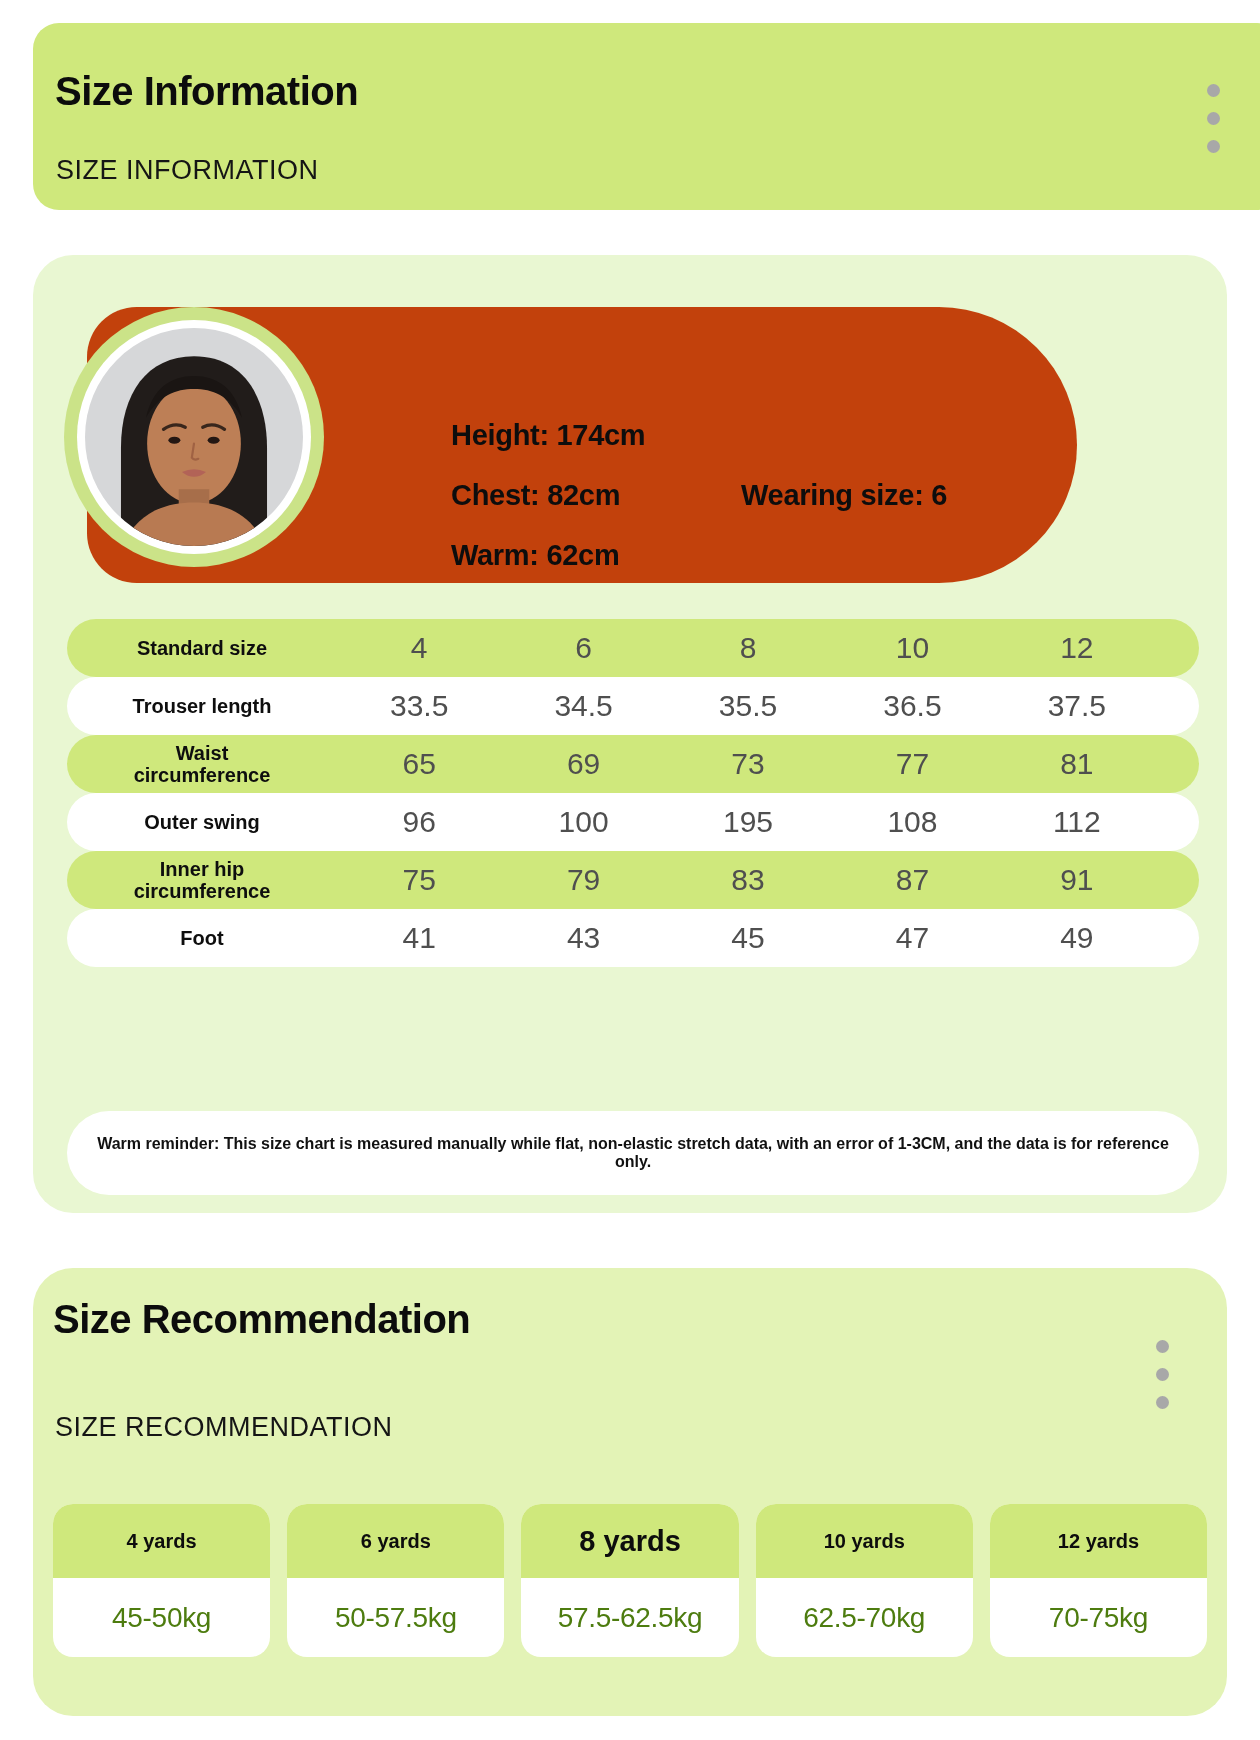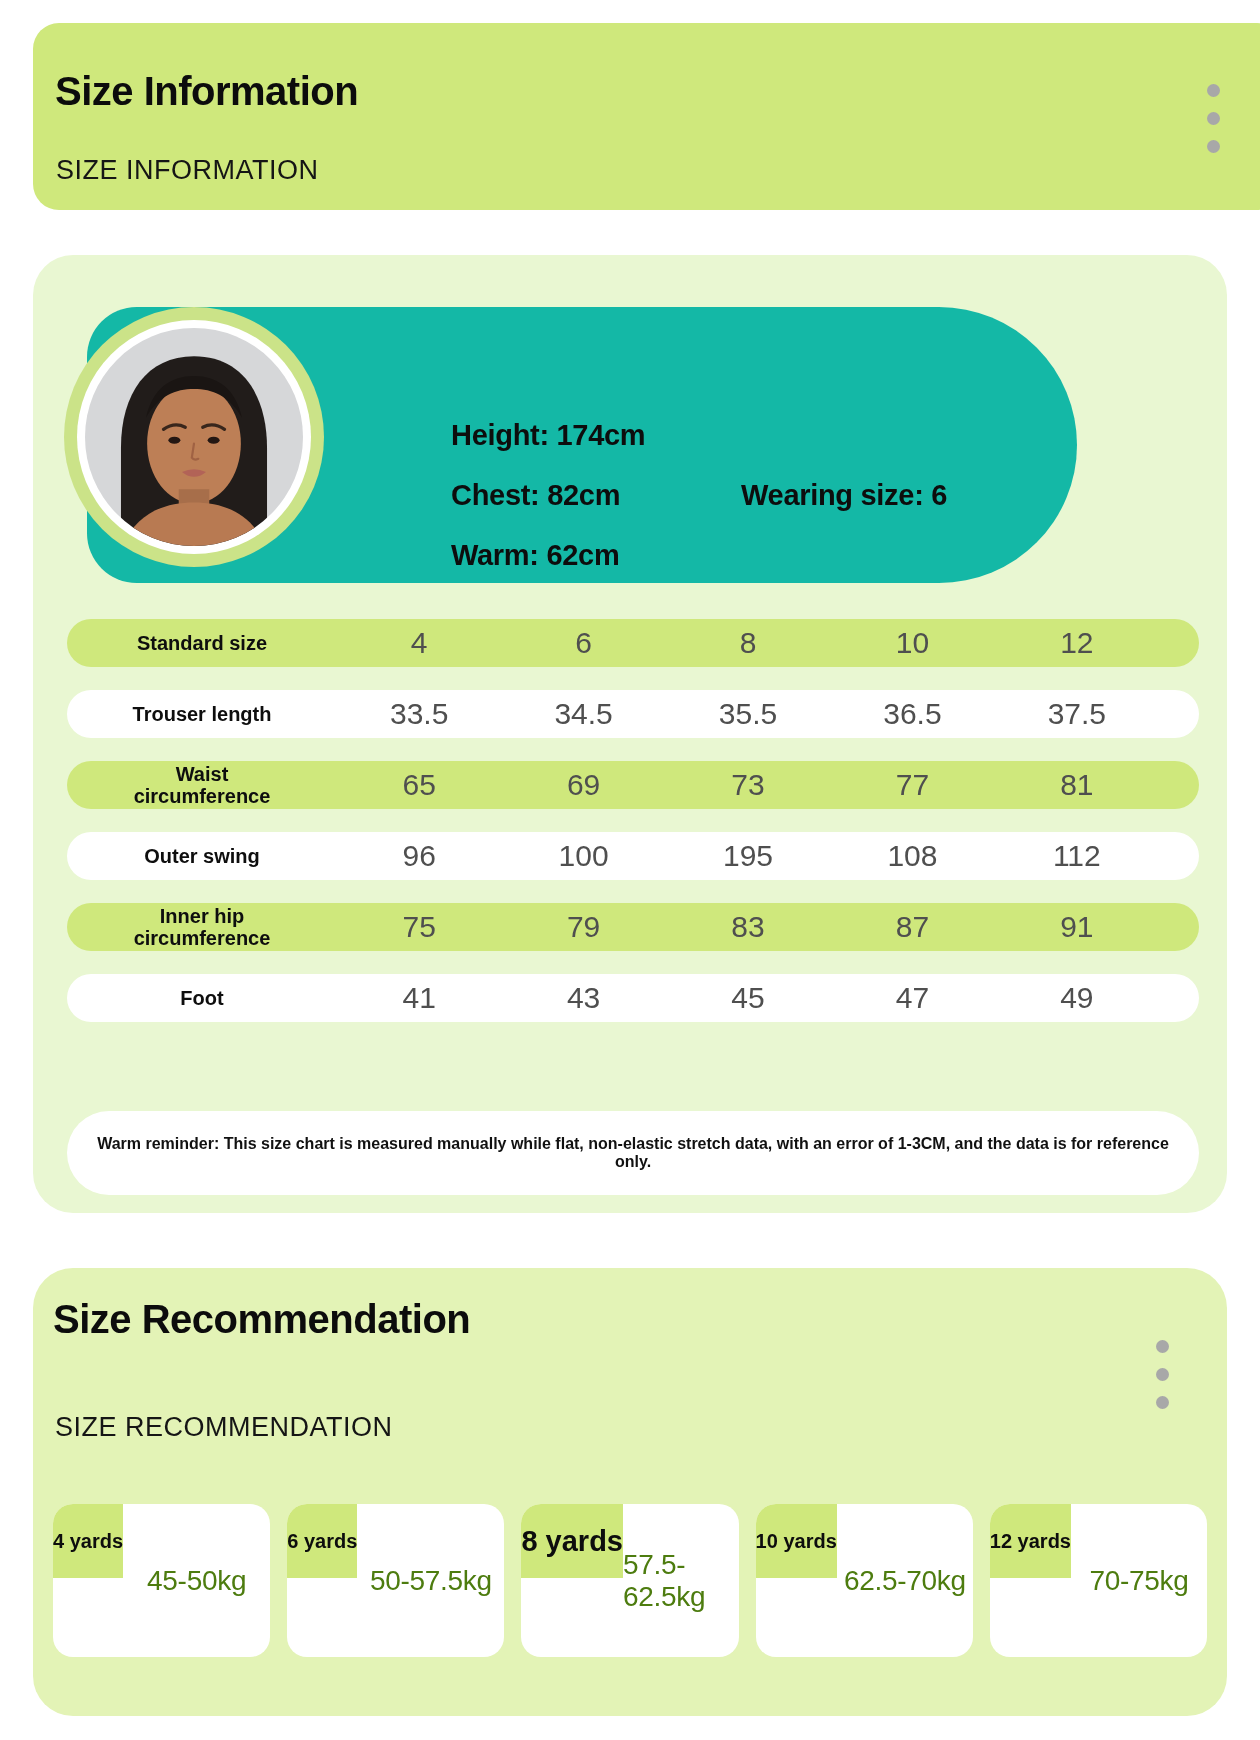--- a/index.html
+++ b/index.html
@@ -33,42 +33,42 @@
   .dots .dot{width:13px;height:13px;border-radius:50%;background:var(--dot);margin-bottom:15px;}
   .dots-1{right:63px;top:61px;}
   .dots-2{right:58px;top:72px;}
   
   .panel1{
     position:absolute;left:33px;top:255px;width:1194px;height:958px;
     background:var(--panel1);border-radius:40px;
   }
   .info-box{
     position:absolute;left:54px;top:52px;width:990px;height:276px;
-    background:#14b8a6;border-radius:54px 150px 150px 54px;
+    background:#c2410c;border-radius:54px 150px 150px 54px;
   }
   .avatar{
     position:absolute;left:31px;top:52px;width:260px;height:260px;border-radius:50%;
     background:var(--ring);display:flex;align-items:center;justify-content:center;
   }
   .avatar-white{
     width:234px;height:234px;border-radius:50%;background:#ffffff;
     display:flex;align-items:center;justify-content:center;
   }
   .avatar-photo{width:218px;height:218px;border-radius:50%;overflow:hidden;}
   .meas{
     position:absolute;font-size:29px;font-weight:bold;color:#0d0d0d;
     white-space:nowrap;letter-spacing:-0.3px;
   }
   .m-l{left:364px;} .m-r{left:654px;}
   .m-row1{top:112px;} .m-row2{top:172px;} .m-row3{top:232px;}
   
   .size-table{position:absolute;left:34px;top:364px;width:1132px;}
   .trow{
-    height:48px;border-radius:29px;background:#ffffff;display:flex;
-    align-items:center;margin-bottom:23px;
+    height:58px;border-radius:29px;background:#ffffff;display:flex;
+    align-items:center;
   }
   .trow.green{background:var(--accent);}
   .row-label{
     width:270px;padding:0 60px;text-align:center;font-weight:bold;
     font-size:20px;line-height:1.12;color:#0e0e0e;
   }
   .row-values{flex:1;display:flex;padding-right:40px;}
   .cell{flex:1;text-align:center;font-size:30px;color:var(--valtext);}
   .reminder{
     position:absolute;left:34px;top:856px;width:1132px;height:84px;background:#ffffff;
@@ -84,21 +84,21 @@
     position:absolute;left:20px;top:28px;width:420px;font-size:40px;font-weight:bold;
     line-height:1.18;letter-spacing:-0.5px;color:#0c0c0c;
   }
   .subtitle2{
     position:absolute;left:22px;top:144px;font-size:27px;font-weight:normal;
     color:#151515;letter-spacing:0.5px;white-space:nowrap;
   }
   .cards{position:absolute;left:20px;top:236px;width:1154px;display:flex;gap:17px;}
   .card{
     flex:1;height:153px;border-radius:20px;overflow:hidden;display:flex;
-    background:#ffffff;
+    flex-direction:column;background:#ffffff;
   }
   .card-head{
     height:74px;background:var(--accent);display:flex;align-items:center;
     justify-content:center;font-weight:bold;font-size:20px;color:#0d0d0d;
   }
   .card.highlight .card-head{font-size:29px;}
   .card-body{
     flex:1;display:flex;align-items:center;justify-content:center;
     font-weight:normal;font-size:28px;color:#4d7c0f;letter-spacing:-0.3px;
   }

